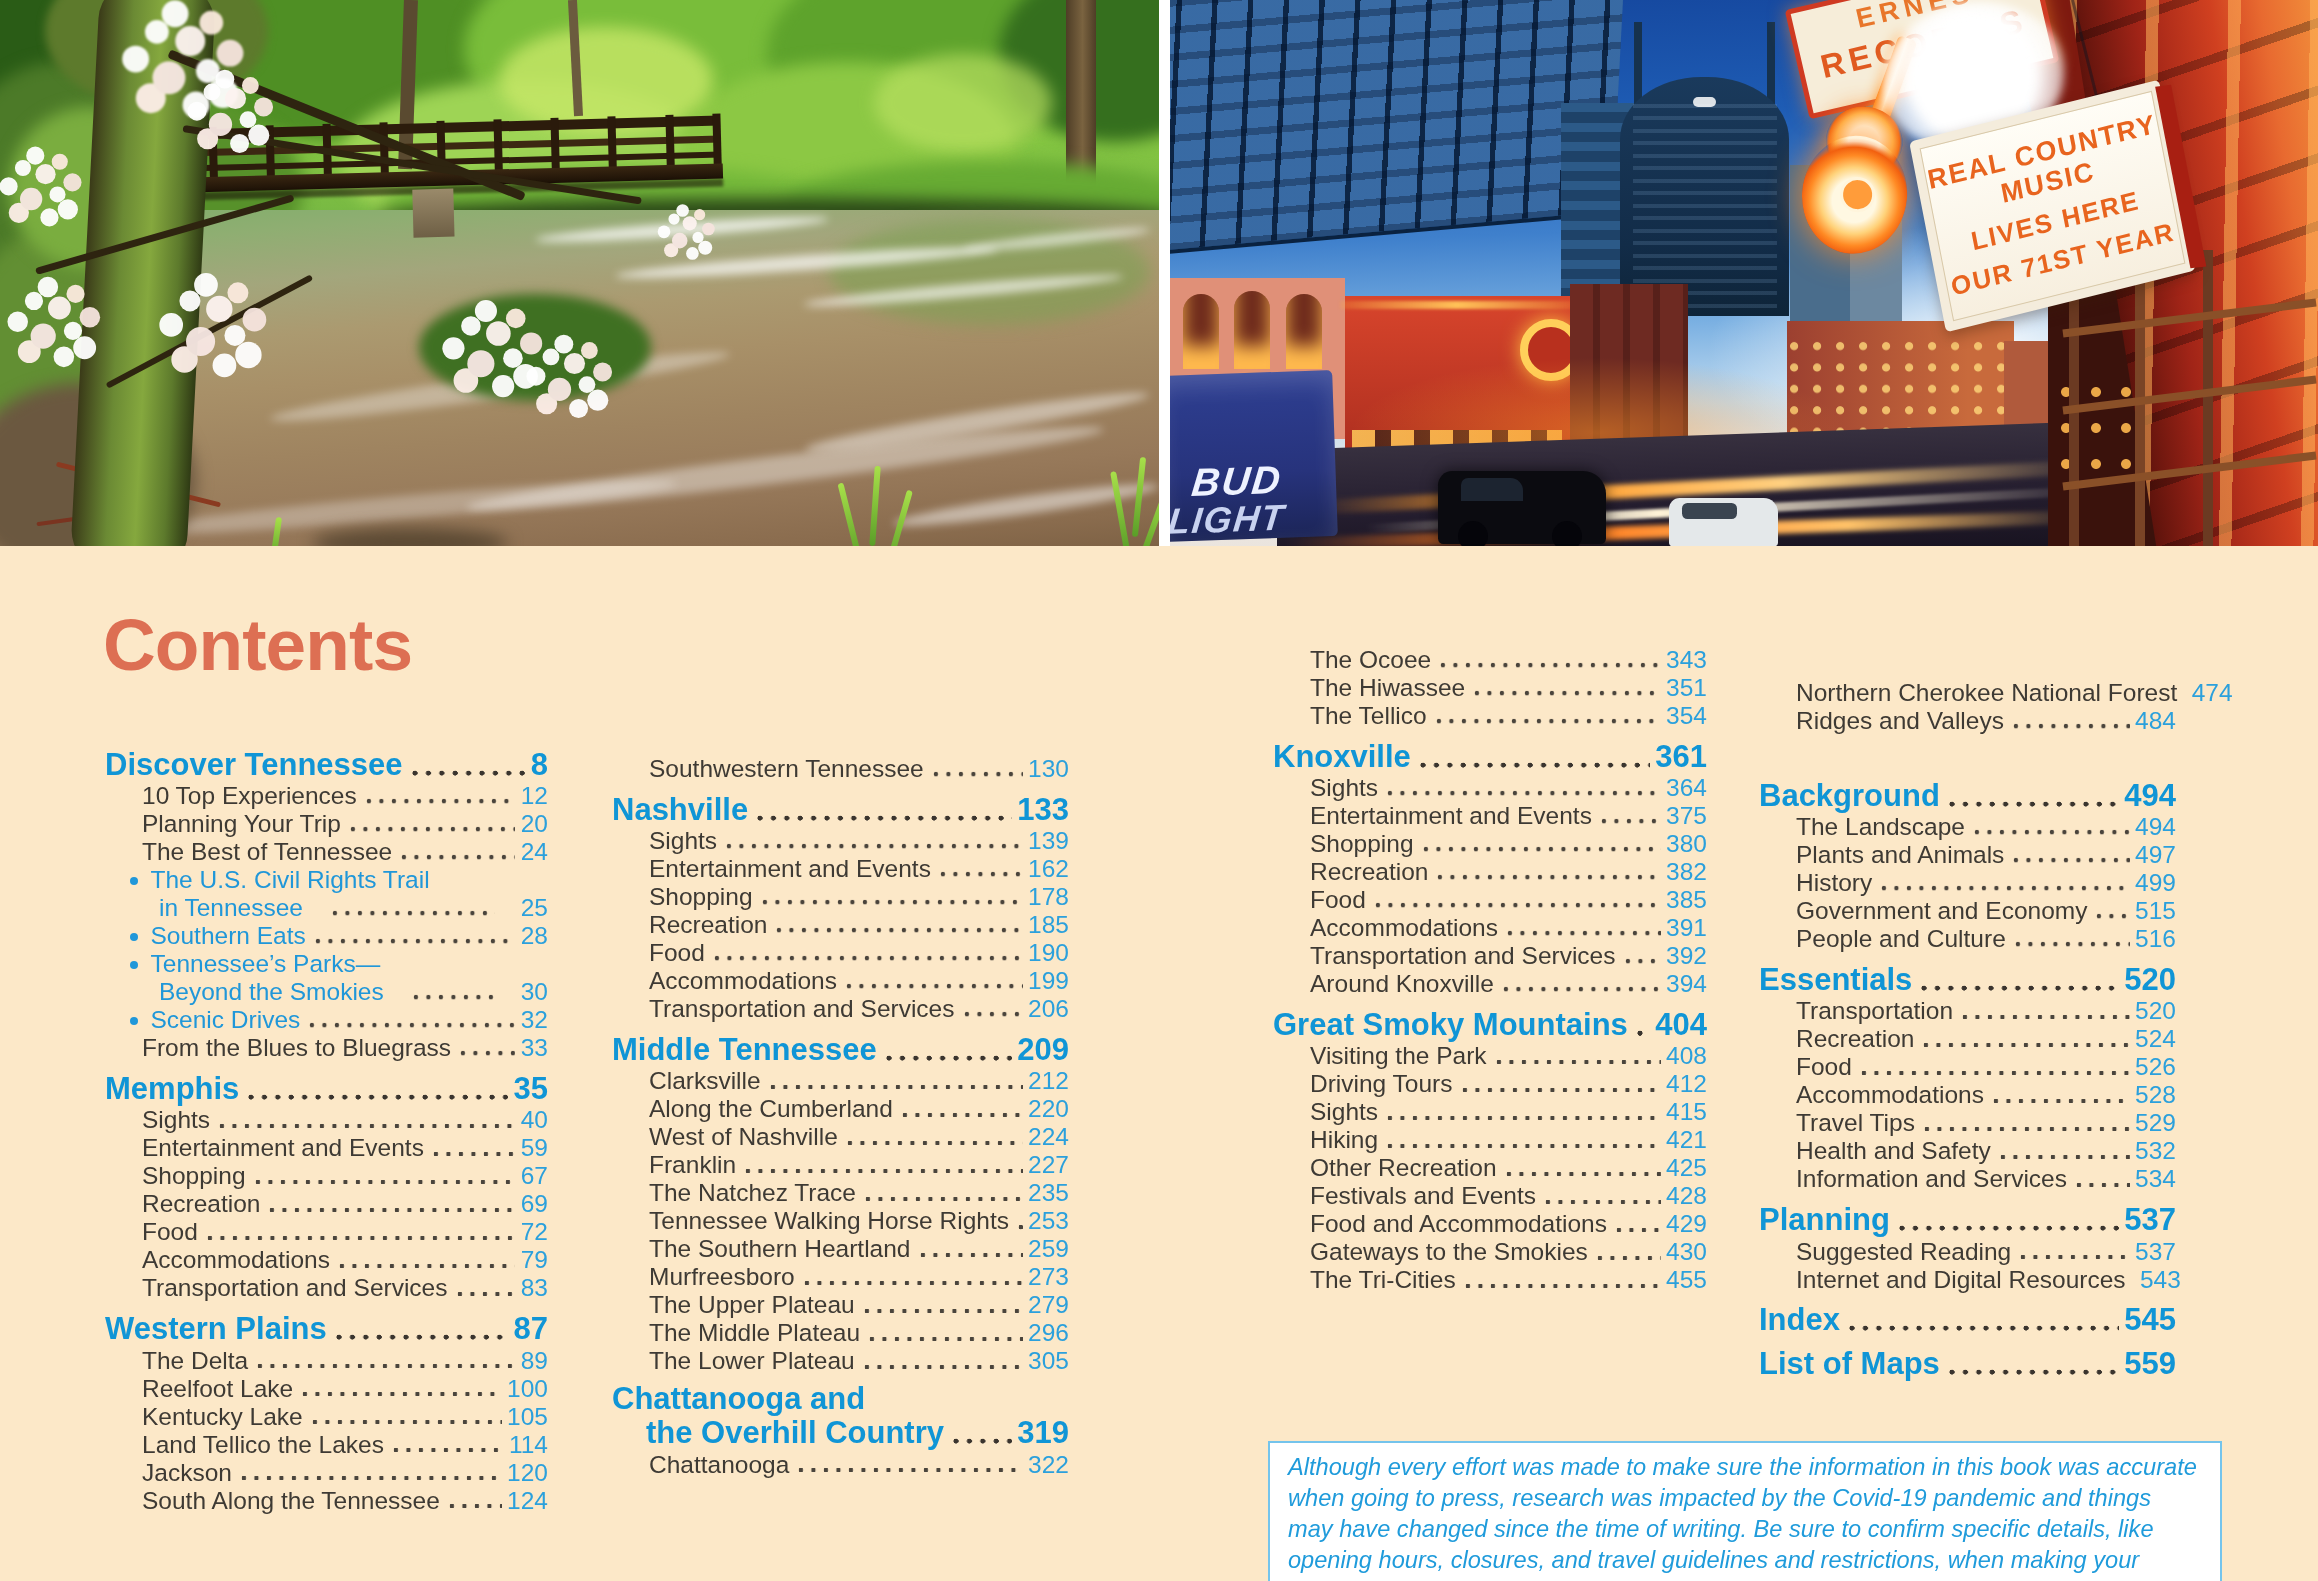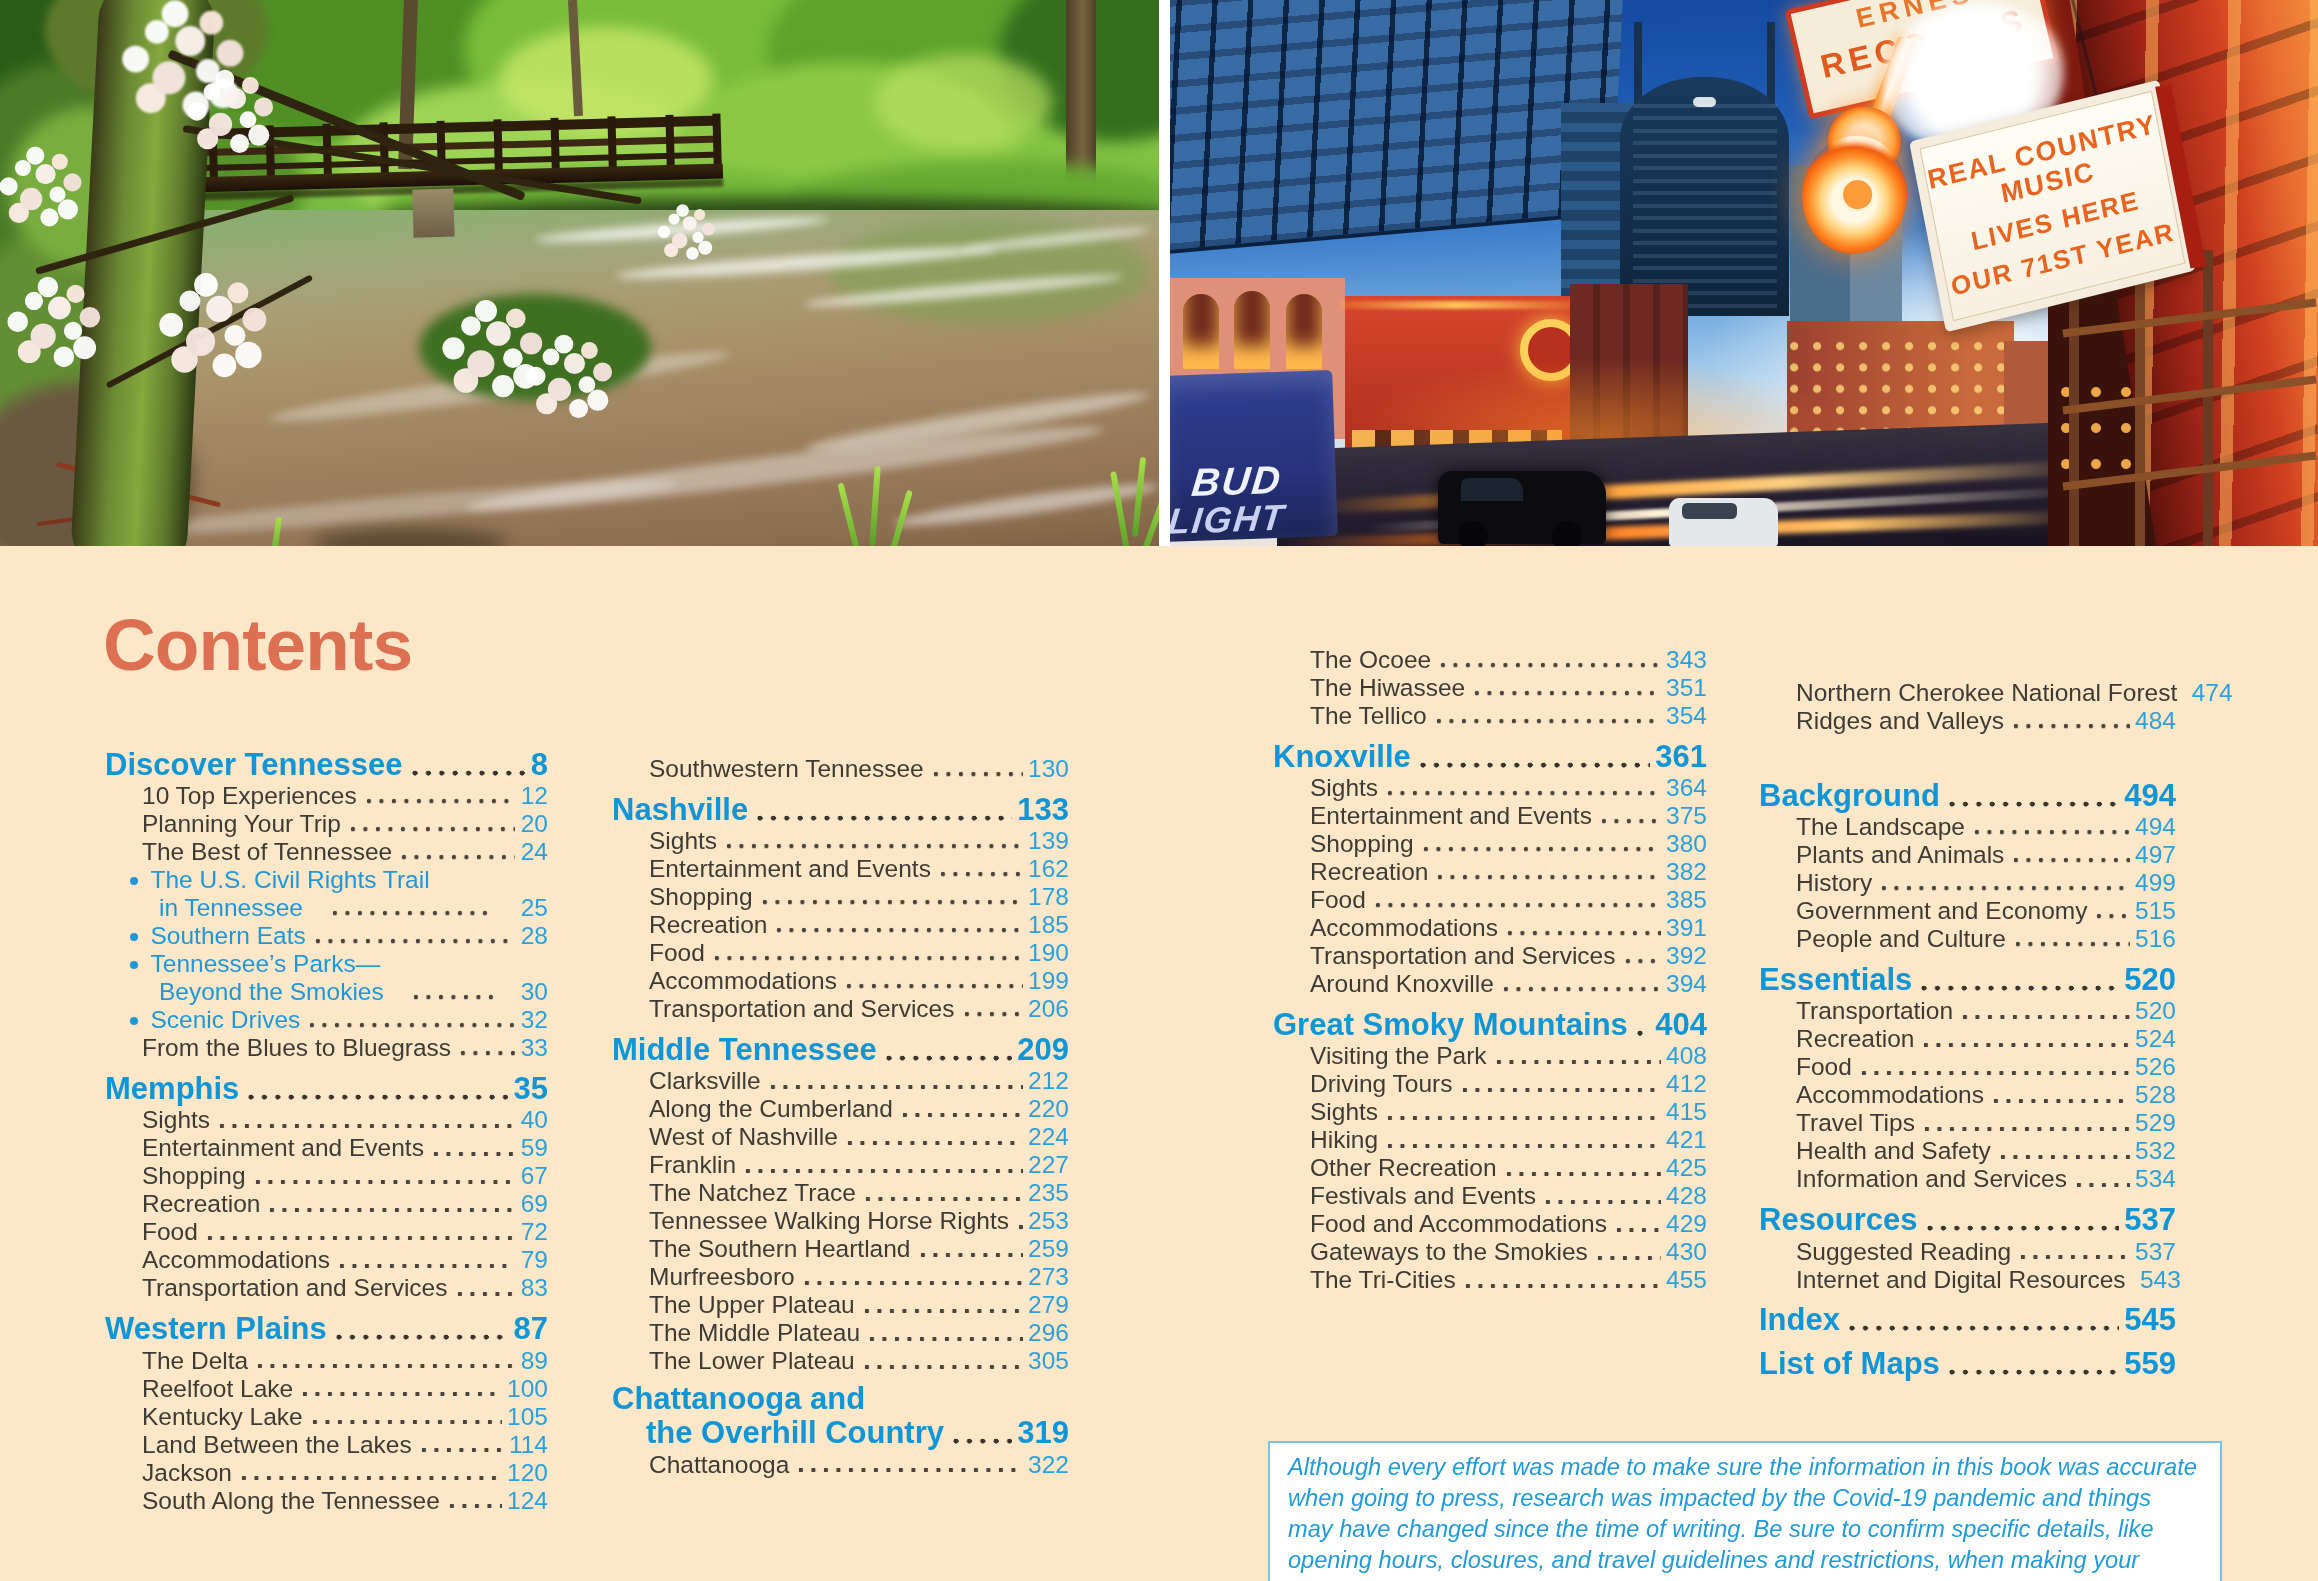--- a/index.html
+++ b/index.html
@@ -360,21 +360,21 @@
           <span class="lbl">Reelfoot Lake</span>
           <span class="dots"></span>
           <span class="pg">100</span>
         </div>
         <div class="row i">
           <span class="lbl">Kentucky Lake</span>
           <span class="dots"></span>
           <span class="pg">105</span>
         </div>
         <div class="row i">
-          <span class="lbl">Land Between the Lakes</span>
+          <span class="lbl">Land Tellico the Lakes</span>
           <span class="dots"></span>
           <span class="pg">114</span>
         </div>
         <div class="row i">
           <span class="lbl">Jackson</span>
           <span class="dots"></span>
           <span class="pg">120</span>
         </div>
         <div class="row i">
           <span class="lbl">South Along the Tennessee</span>
@@ -690,21 +690,21 @@
           <span class="lbl">Health and Safety</span>
           <span class="dots"></span>
           <span class="pg">532</span>
         </div>
         <div class="row i">
           <span class="lbl">Information and Services</span>
           <span class="dots"></span>
           <span class="pg">534</span>
         </div>
         <div class="row h">
-          <span class="lbl">Resources</span>
+          <span class="lbl">Planning</span>
           <span class="dots"></span>
           <span class="pg">537</span>
         </div>
         <div class="row i">
           <span class="lbl">Suggested Reading</span>
           <span class="dots"></span>
           <span class="pg">537</span>
         </div>
         <div class="row i">
           <span class="lbl">Internet and Digital Resources</span>

